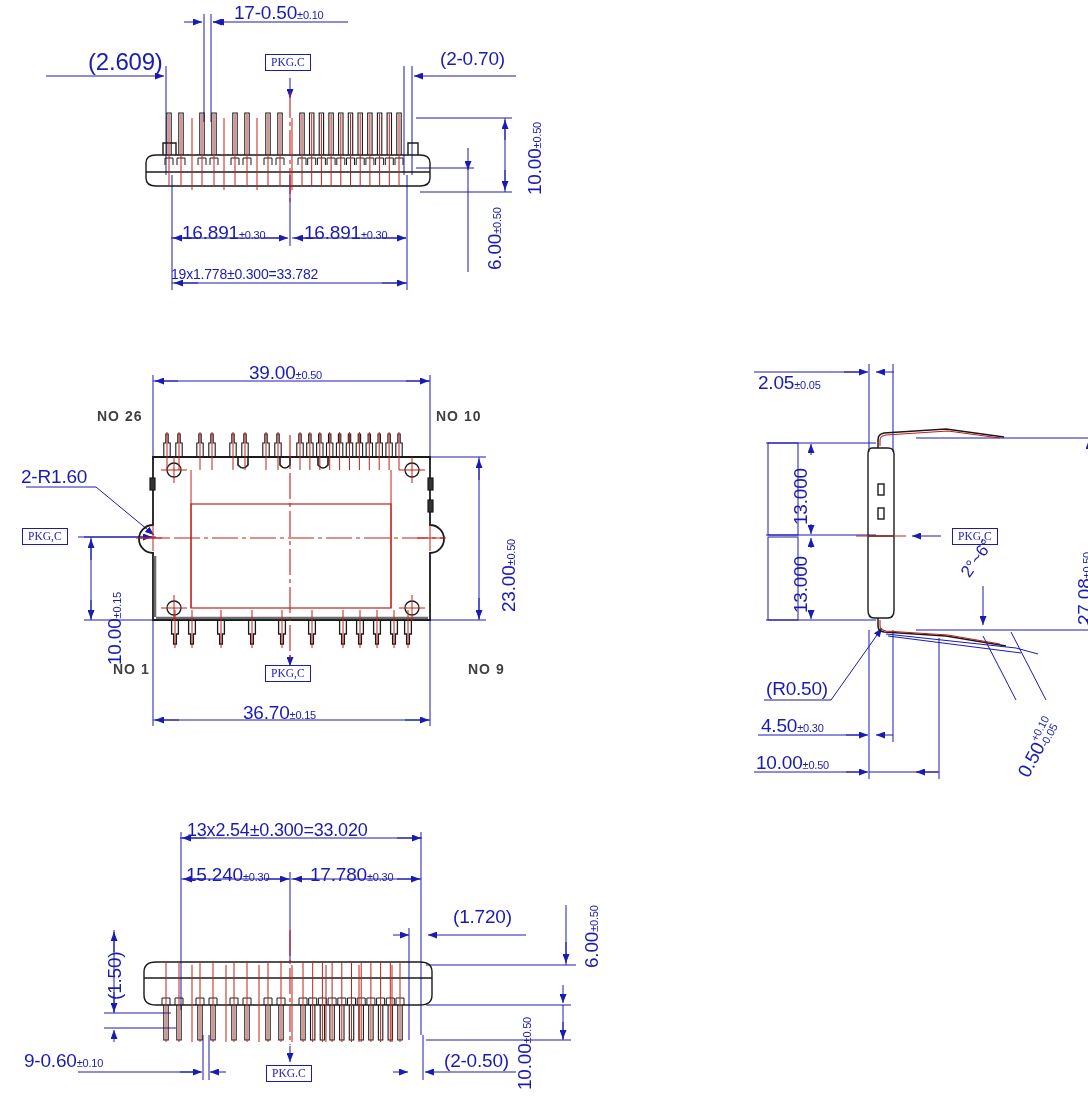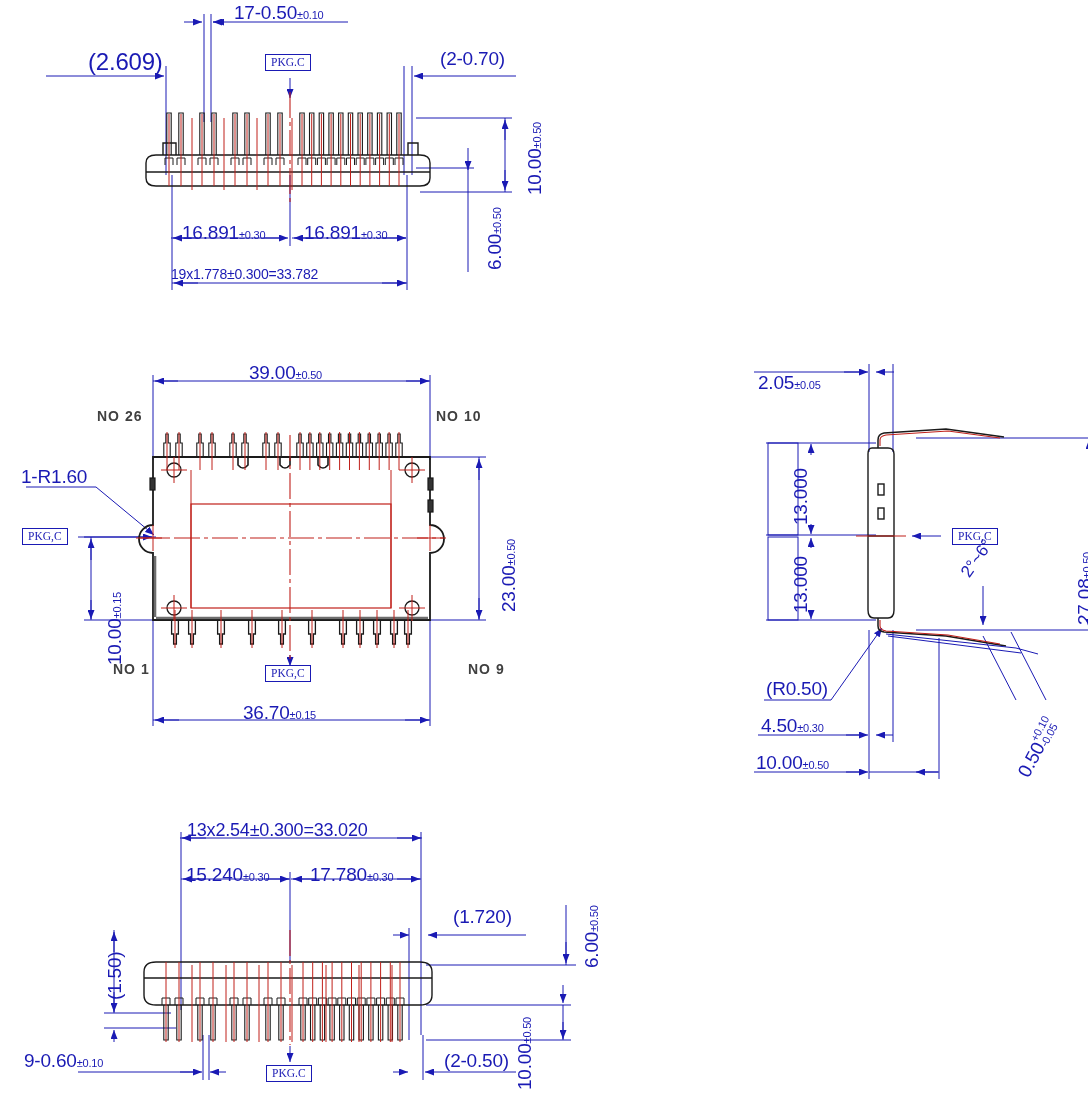--- a/index.html
+++ b/index.html
@@ -533,21 +533,21 @@
 </div>
 
 <div class="dimtxt" style="left:233px;top:362px;text-align:right;">
   <span class="bigv">39.00</span><span class="tol">±0.50</span>
 </div>
 <div class="nolabel" style="left:81px;top:408px;">NO  26</div>
 <div class="nolabel" style="left:420px;top:408px;">NO  10</div>
 <div class="nolabel" style="left:97px;top:661px;">NO  1</div>
 <div class="nolabel" style="left:412px;top:661px;margin-left:40px;">NO  9</div>
 
-<div class="dimtxt" style="left:5px;top:466px;font-size:19px;">1-R1.60</div>
+<div class="dimtxt" style="left:5px;top:466px;font-size:19px;">2-R1.60</div>
 <div class="pkgbox" style="left:6px;top:528px;">PKG,C</div>
 <div class="pkgbox" style="left:249px;top:665px;">PKG,C</div>
 
 <div class="dimtxt rot90" style="left:482px;top:612px;">
   <span class="bigv">23.00</span><span class="tol">±0.50</span>
 </div>
 <div class="dimtxt rot90" style="left:88px;top:665px;">
   <span class="bigv">10.00</span><span class="tol">±0.15</span>
 </div>
 <div class="dimtxt" style="left:227px;top:702px;">

